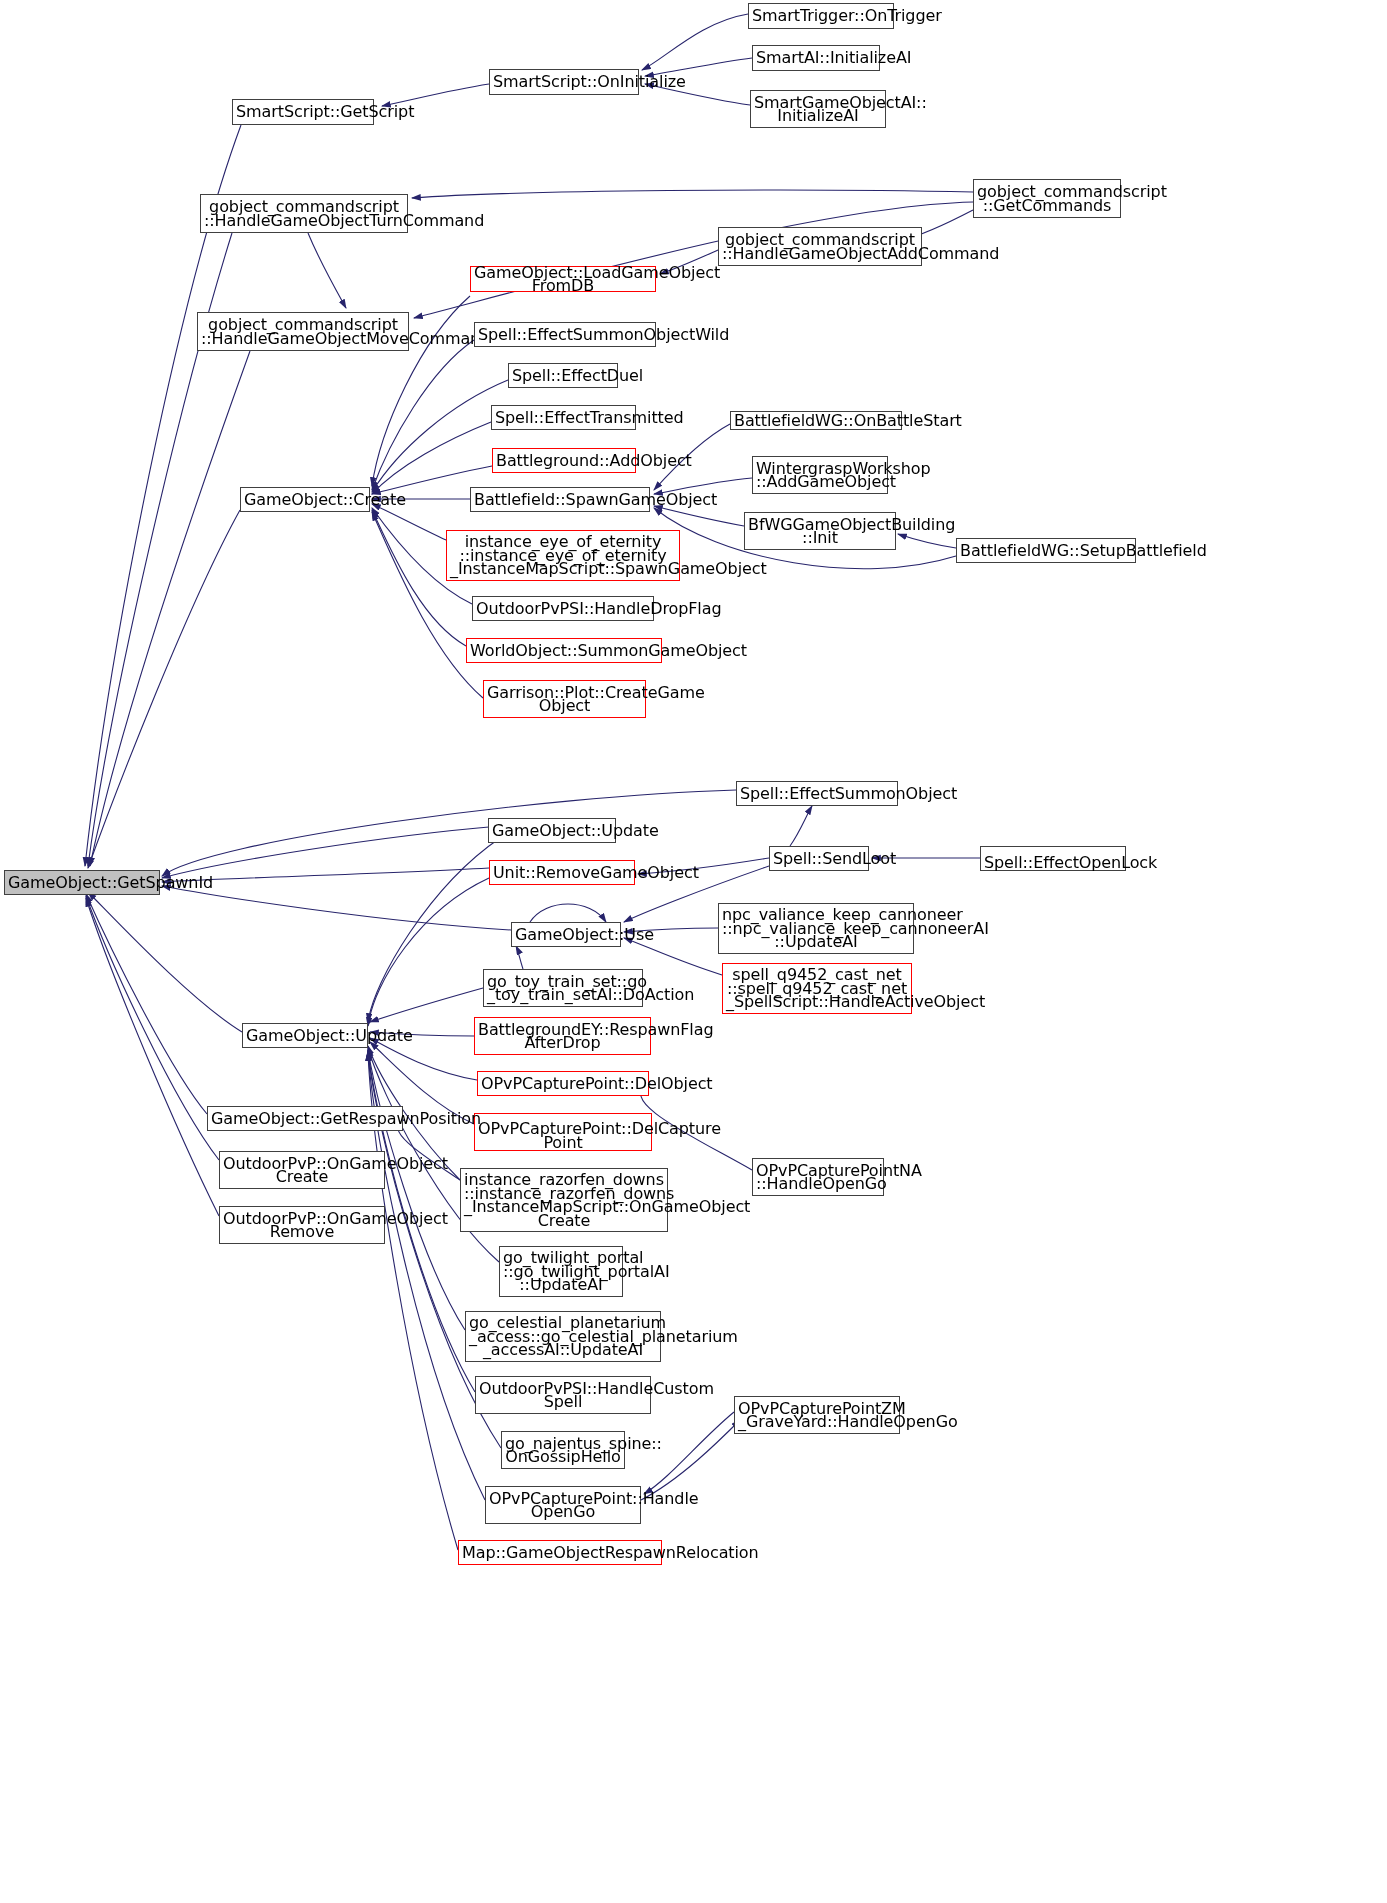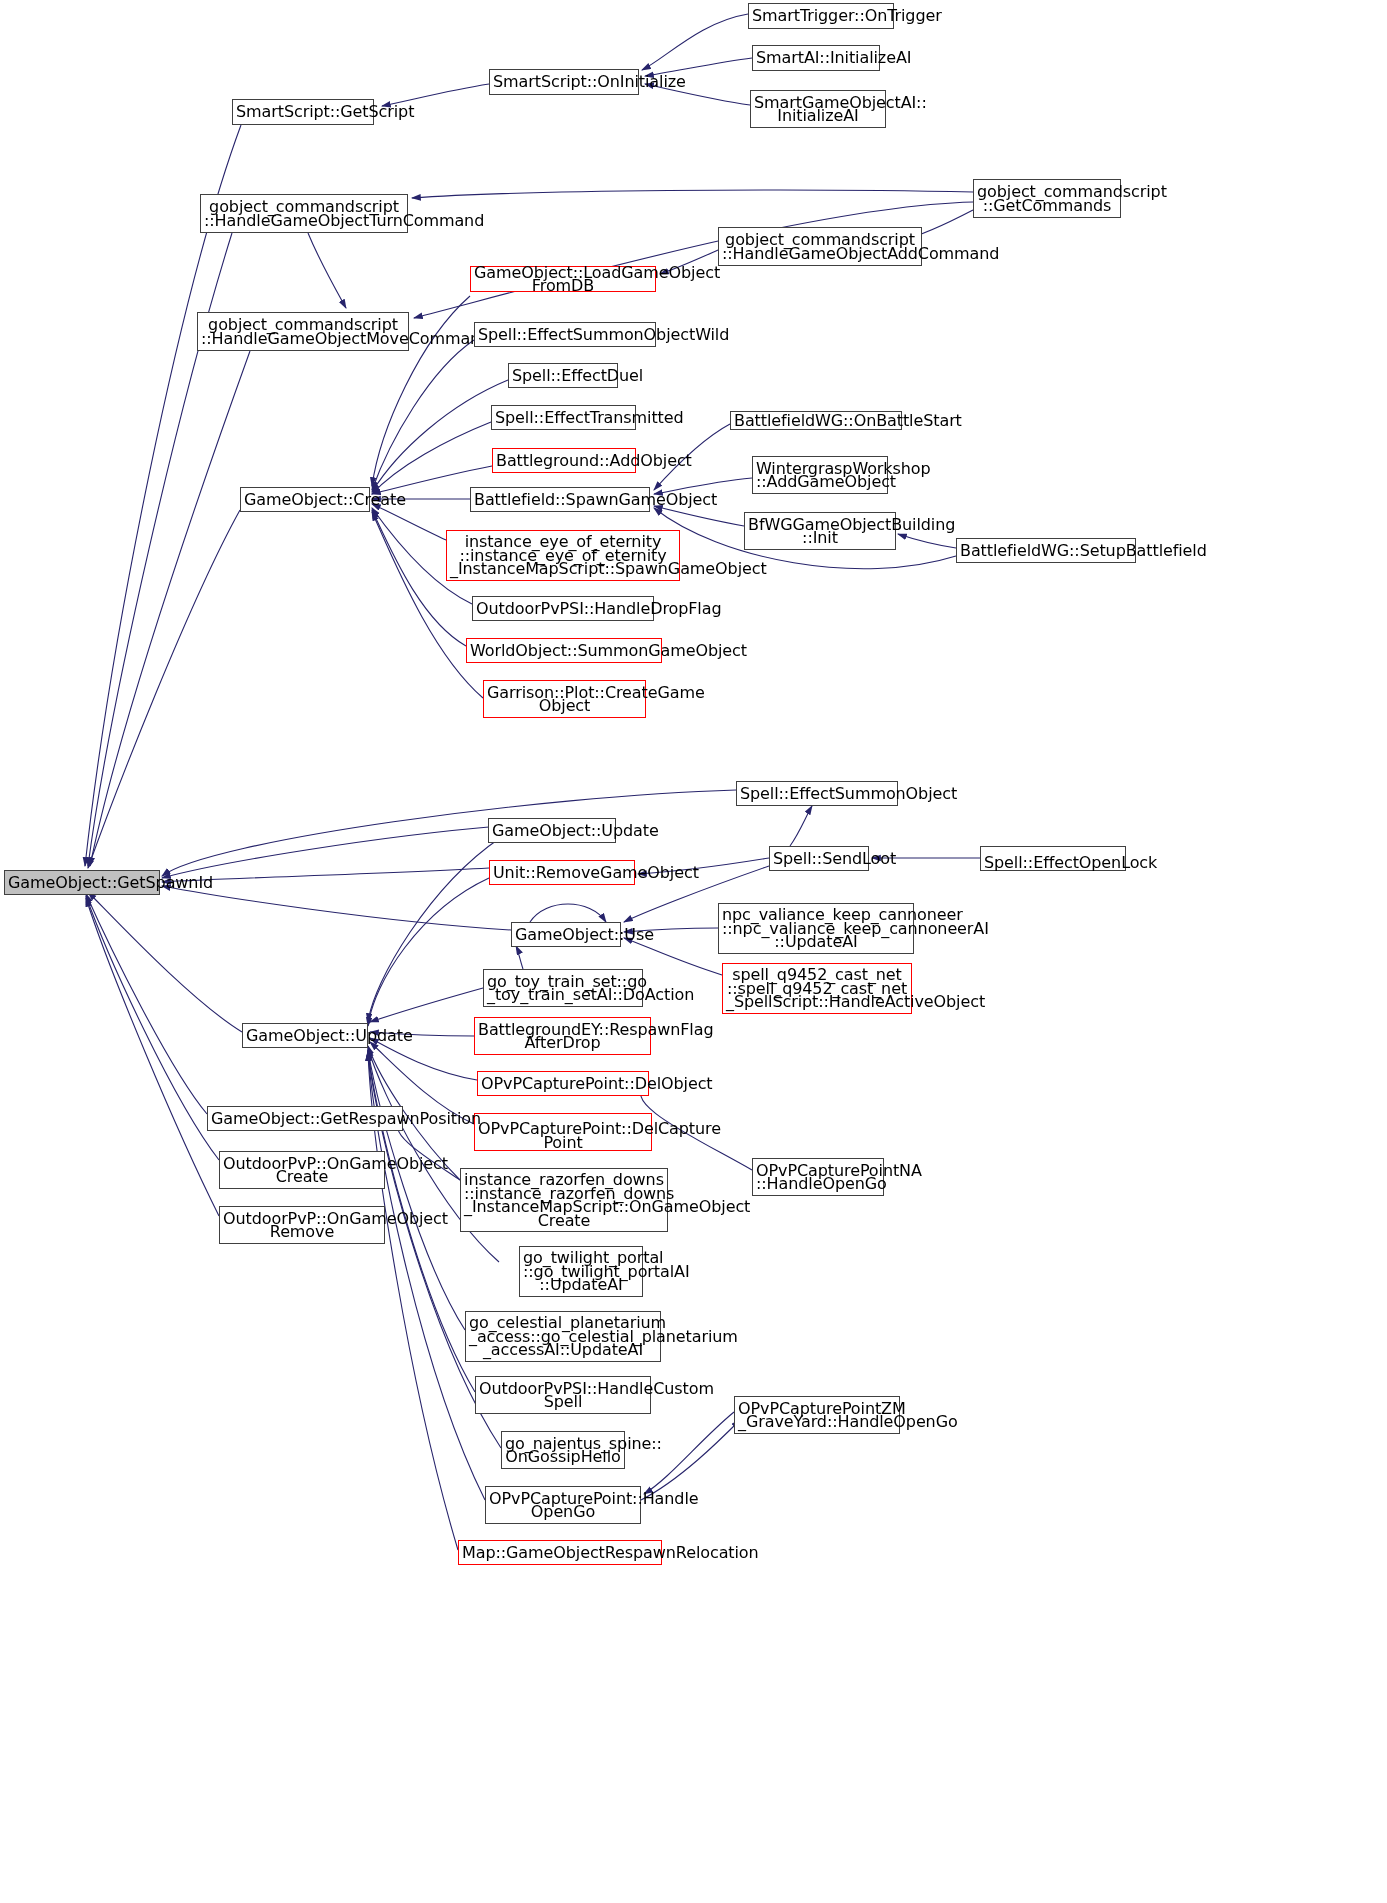--- a/index.html
+++ b/index.html
@@ -168,21 +168,21 @@
       <div class="node" style="left: 219px; top: 1151px; width: 166px; height: 38px;"><span>OutdoorPvP::OnGameObject
 Create</span></div>
       <div class="node" style="left: 219px; top: 1206px; width: 166px; height: 38px;"><span>OutdoorPvP::OnGameObject
 Remove</span></div>
       <div class="node" style="left: 752px; top: 1158px; width: 132px; height: 38px;"><span>OPvPCapturePointNA
 ::HandleOpenGo</span></div>
       <div class="node" style="left: 460px; top: 1168px; width: 208px; height: 64px;"><span>instance_razorfen_downs
 ::instance_razorfen_downs
 _InstanceMapScript::OnGameObject
 Create</span></div>
-      <div class="node" style="left: 499px; top: 1246px; width: 124px; height: 51px; margin-left: 20px;"><span>go_twilight_portal
+      <div class="node" style="left: 499px; top: 1246px; width: 124px; height: 51px;"><span>go_twilight_portal
 ::go_twilight_portalAI
 ::UpdateAI</span></div>
       <div class="node" style="left: 465px; top: 1311px; width: 196px; height: 51px;"><span>go_celestial_planetarium
 _access::go_celestial_planetarium
 _accessAI::UpdateAI</span></div>
       <div class="node" style="left: 475px; top: 1376px; width: 176px; height: 38px;"><span>OutdoorPvPSI::HandleCustom
 Spell</span></div>
       <div class="node" style="left: 501px; top: 1431px; width: 124px; height: 38px;"><span>go_najentus_spine::
 OnGossipHello</span></div>
       <div class="node" style="left: 734px; top: 1396px; width: 166px; height: 38px;"><span>OPvPCapturePointZM

